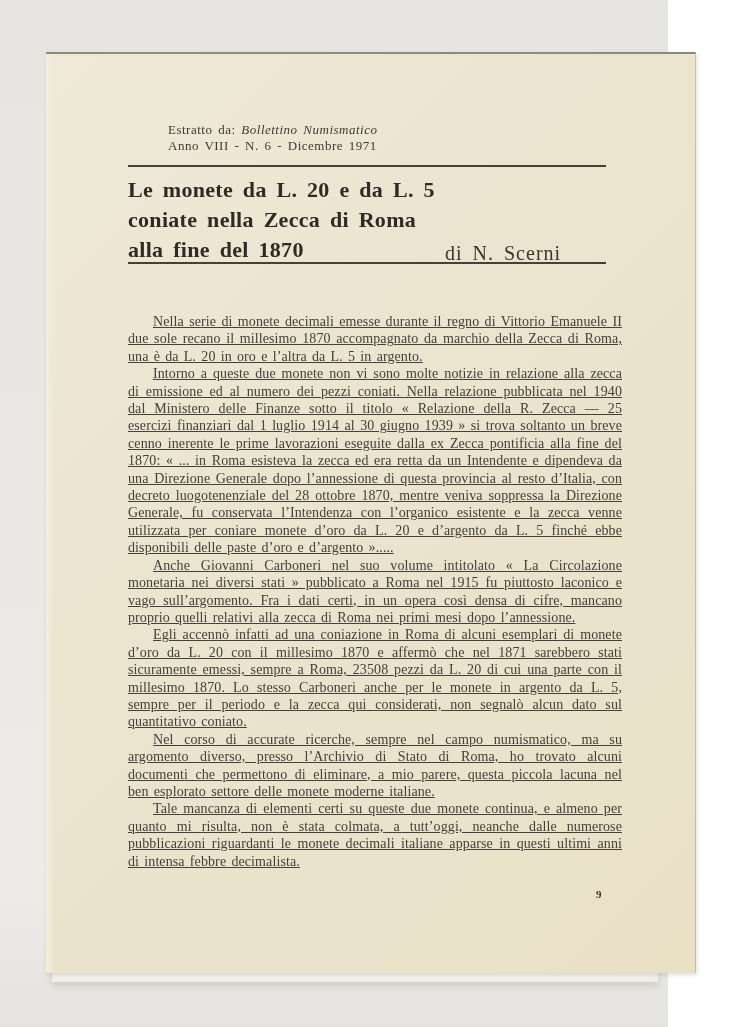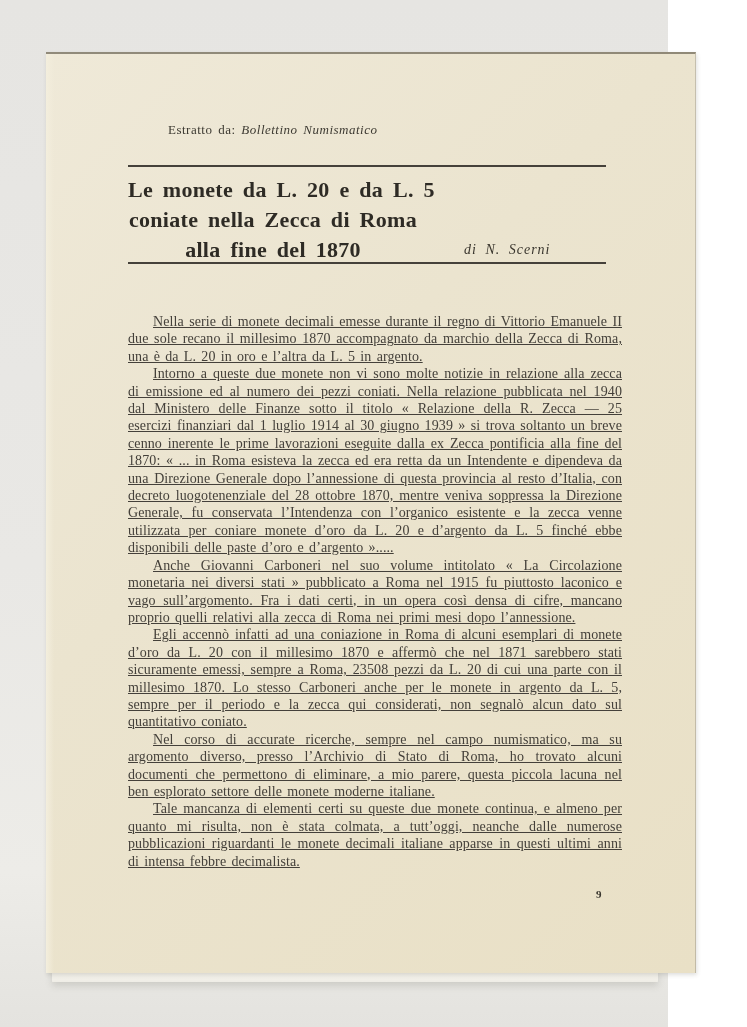--- a/index.html
+++ b/index.html
@@ -66,35 +66,34 @@
     height: 2px;
     background: #45413a;
   }
   .rule-top    { top: 111px; }
   .rule-bottom { top: 208px; }
   .title-lines {
     position: absolute;
     left: 82px;
     top: 121px;
     width: 290px;
-    text-align: center;
+    text-align: left;
     font-size: 22px;
     line-height: 30px;
     font-weight: 700;
     letter-spacing: 0.3px;
     word-spacing: 4px;
     color: #2e2b25;
     white-space: nowrap;
   }
   .byline {
     position: absolute;
-    left: 418px;
+    left: 399px;
     top: 188px;
-    font-style: italic;
-    font-size: 14px;
+    font-size: 20px;
     letter-spacing: 1px;
     word-spacing: 4px;
     color: #3a362e;
     white-space: nowrap;
   }
   .body-text {
     position: absolute;
     left: 82px;
     top: 259px;
     width: 494px;
@@ -123,20 +122,21 @@
 <body>
 
 <div class="scene">
 
   <div class="under-pages"></div>
 
   <div class="paper">
 
     <div class="journal-header">
       <div><span>Estratto da: </span><span class="italic">Bollettino Numismatico</span></div>
+      <div>Anno VIII - N. 6 - Dicembre 1971</div>
     </div>
 
     <div class="rule rule-top"></div>
 
     <div class="title-lines">
       <div>Le monete da L. 20 e da L. 5</div>
       <div>coniate nella Zecca di Roma</div>
       <div>alla fine del 1870</div>
     </div>
 

